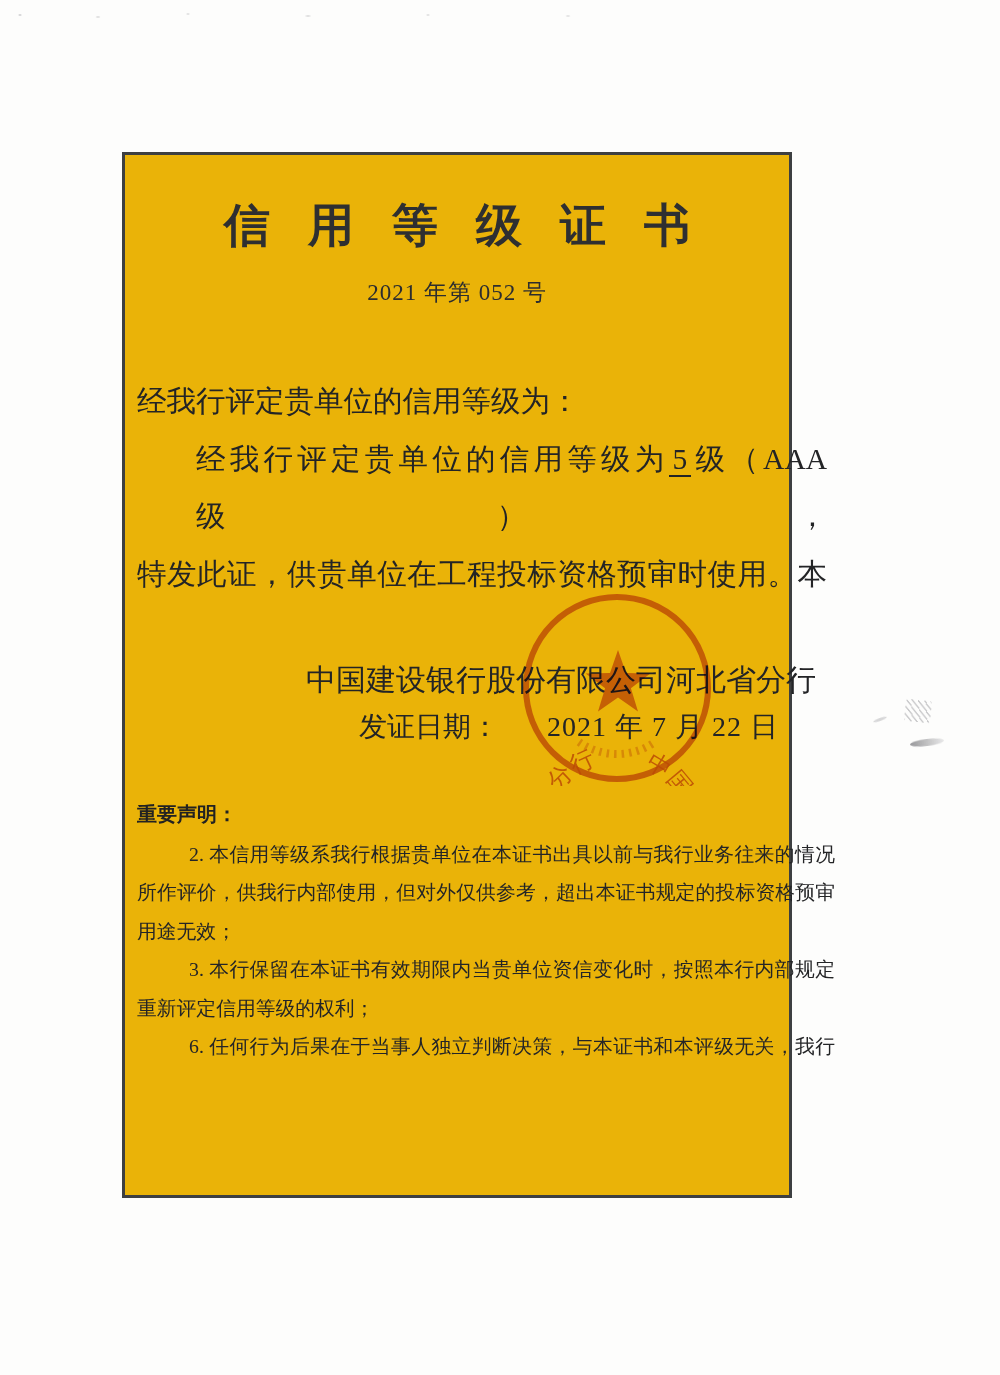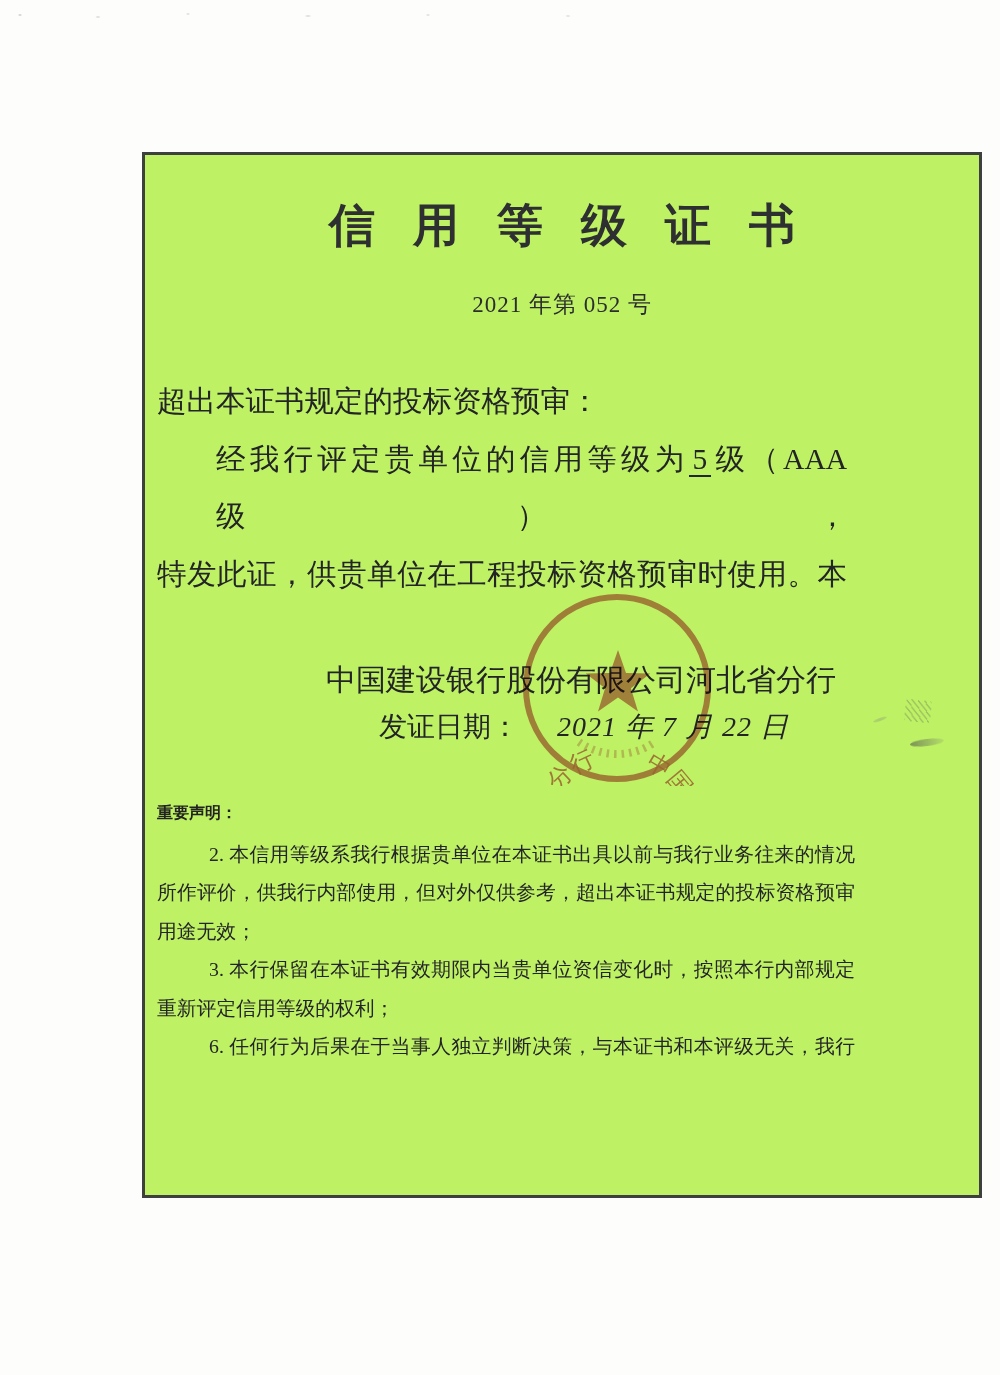--- a/index.html
+++ b/index.html
@@ -18,60 +18,60 @@
     background:
       radial-gradient(3px 2px at 12px 5px, rgba(120,120,125,.45), transparent 70%),
       radial-gradient(4px 2px at 90px 7px, rgba(130,130,135,.35), transparent 70%),
       radial-gradient(3px 2px at 180px 4px, rgba(120,120,125,.3), transparent 70%),
       radial-gradient(5px 2px at 300px 6px, rgba(130,130,135,.35), transparent 70%),
       radial-gradient(3px 2px at 420px 5px, rgba(120,120,125,.3), transparent 70%),
       radial-gradient(4px 2px at 560px 6px, rgba(130,130,135,.3), transparent 70%);
     filter:blur(.4px);
   }
   .frame{
-    position:absolute;left:142px;top:152px;width:840px;height:1046px;
+    position:absolute;left:122px;top:152px;width:670px;height:1046px;
     border:3px solid #3d3f41;box-sizing:border-box;
-    background:#bef264;
+    background:#eab308;
   }
   .title{
     position:absolute;left:0;right:0;top:40px;margin:0;
     text-align:center;
     font-family:"Liberation Sans","DejaVu Sans",sans-serif;
     font-weight:700;font-size:46px;color:#2e2f31;
     letter-spacing:38px;padding-left:38px;
     white-space:nowrap;
   }
   .cert-no{
     position:absolute;left:0;right:0;top:122px;
-    text-align:center;font-size:23px;color:#2c2d2f;letter-spacing:1px;margin-top:12px;
+    text-align:center;font-size:23px;color:#2c2d2f;letter-spacing:1px;
   }
   .body-block{
     position:absolute;left:12px;top:218px;width:690px;
     font-size:29.5px;color:#232426;line-height:57.5px;
   }
   .bline{white-space:normal;}
   .bline.justify-full{text-align:justify;text-align-last:justify;}
   .bline.indent{padding-left:59px;}
   .rating{border-bottom:2px solid #232426;padding:0 4px;}
   .issuer{
     position:absolute;left:181px;top:505px;
     font-size:30px;color:#232426;letter-spacing:0px;white-space:nowrap;
   }
   .date-line{
     position:absolute;left:234px;top:553px;
     font-size:28px;color:#232426;white-space:nowrap;
   }
-  .date-val{margin-left:38px;letter-spacing:1px;font-style:italic;}
+  .date-val{margin-left:48px;letter-spacing:1px;}
   .decl{
     position:absolute;left:12px;top:640px;width:698px;
     font-size:19.8px;color:#242527;line-height:38.5px;
   }
   .decl-heading{
-    font-family:Liberation Mono, monospace;
-    font-weight:700;font-size:16px;color:#222;
+    font-family:Liberation Serif, serif;
+    font-weight:700;font-size:20px;color:#222;
     margin-bottom:1px;
   }
   .dline.num{padding-left:52px;}
   .dline.stretch{text-align:justify;text-align-last:justify;}
   
   .stamp{
     position:absolute;left:519px;top:590px;width:196px;height:196px;
     mix-blend-mode:multiply;opacity:.88;
   }
   
@@ -94,21 +94,21 @@
 <body>
 
 <div class="page">
   <div class="top-noise"></div>
 
   <div class="frame">
     <h1 class="title">信用等级证书</h1>
     <div class="cert-no">2021 年第 052 号</div>
 
     <div class="body-block">
-      <div class="bline">超出本证书规定的投标资格预审：</div>
+      <div class="bline">经我行评定贵单位的信用等级为：</div>
       <div class="bline indent justify-full"><span>经我行评定贵单位的信用等级为</span><span class="rating">5</span><span>级（AAA 级），</span></div>
       <div class="bline justify-full">特发此证，供贵单位在工程投标资格预审时使用。本</div>
     </div>
 
     <div class="issuer">中国建设银行股份有限公司河北省分行</div>
     <div class="date-line"><span>发证日期：</span><span class="date-val">2021 年 7 月 22 日</span></div>
 
     <div class="decl">
       <div class="decl-heading">重要声明：</div>
       <div class="dline num stretch">2. 本信用等级系我行根据贵单位在本证书出具以前与我行业务往来的情况</div>

